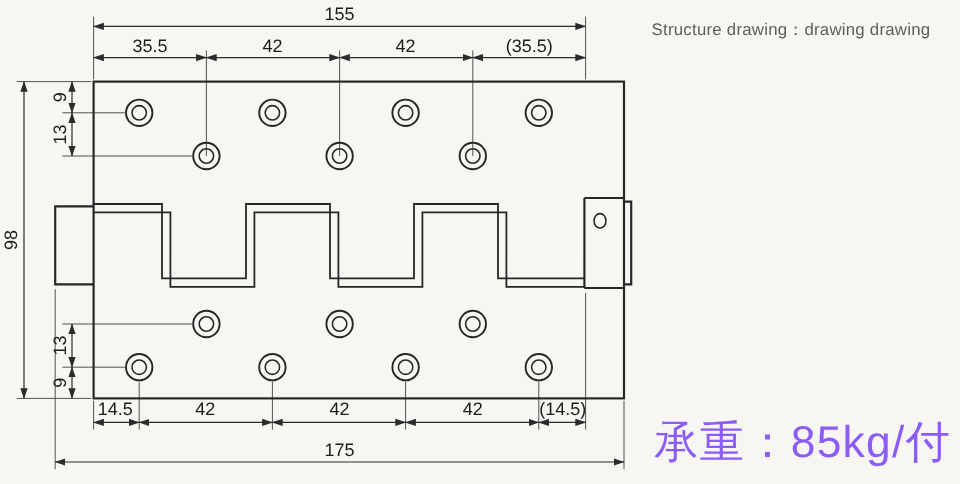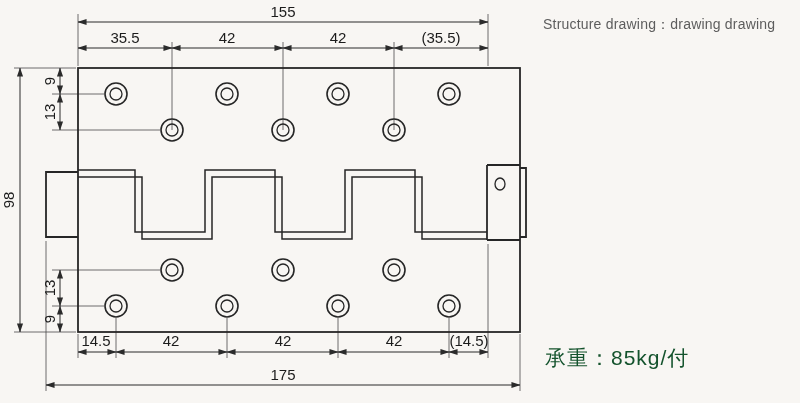--- a/index.html
+++ b/index.html
@@ -10,21 +10,21 @@
   .outline{stroke:#262626;stroke-width:1.8;fill:none;stroke-linejoin:miter;}
   .channel{stroke:#262626;stroke-width:1.5;fill:none;}
   .hole-outer{stroke:#262626;stroke-width:1.6;fill:none;}
   .hole-inner{stroke:#262626;stroke-width:1.3;fill:none;}
   .ext{stroke:#4a4a4a;stroke-width:0.8;fill:none;}
   .dim{stroke:#2b2b2b;stroke-width:1;fill:none;}
   .dimtxt{font-family:"Liberation Sans", sans-serif;font-size:15px;fill:#1c1c1c;}
   .title-block{position:absolute;left:543px;top:14px;}
   .title-cn{font-size:21px;font-weight:600;color:#424242;letter-spacing:5px;line-height:1.3;}
   .title-en{font-size:14px;color:#5d5d5d;letter-spacing:0.2px;margin-top:2px;}
-  .load-note{position:absolute;left:545px;top:344px;font-size:21px;color:#14532d;letter-spacing:1px;}
+  .load-note{position:absolute;left:545px;top:344px;font-size:37px;color:#8b5cf6;letter-spacing:1px;}
 </style>
 </head>
 <body>
 
 <div class="stage">
 
   <svg width="800" height="403" viewBox="0 0 800 403">
     <defs>
       <marker id="arr" viewBox="0 0 10 10" refX="9.5" refY="5" markerWidth="9" markerHeight="9" orient="auto-start-reverse">
         <path d="M0,1.6 L10,5 L0,8.4 z" fill="#2b2b2b"></path>

